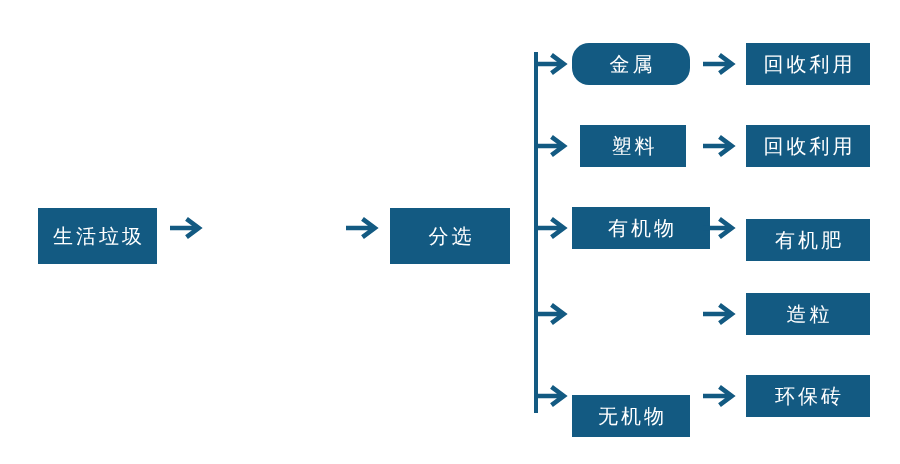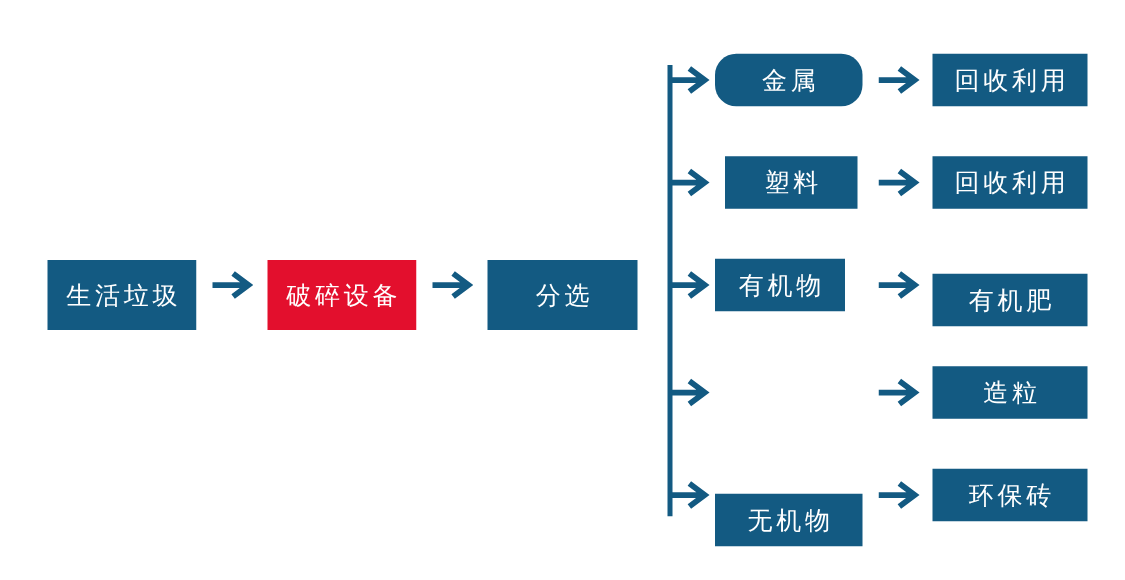--- a/index.html
+++ b/index.html
@@ -49,21 +49,20 @@
 <body>
 
 <div class="canvas">
 
   <div class="node blue main" style="left:38px; top:208px; width:119px;">生活垃圾</div>
 
   <svg class="arrow" style="left:169px; top:216px;" width="34" height="24" viewBox="0 0 34 24">
     <path d="M1 12 H27.5 M17.5 2.8 L29.8 12 L17.5 21.2"></path>
   </svg>
 
-  <div class="node red main" style="left:214px; top:208px; width:119px;">破碎设备</div>
 
   <svg class="arrow" style="left:345px; top:216px;" width="34" height="24" viewBox="0 0 34 24">
     <path d="M1 12 H27.5 M17.5 2.8 L29.8 12 L17.5 21.2"></path>
   </svg>
 
   <div class="node blue main" style="left:390px; top:208px; width:120px;">分选</div>
 
   <div class="vline" style="left:534px; top:52px; height:361px;"></div>
 
   <svg class="arrow" style="left:536px; top:52px;" width="32" height="24" viewBox="0 0 32 24">
@@ -80,21 +79,21 @@
   </svg>
   <div class="node blue branch" style="left:580px; top:125px; width:106px;">塑料</div>
   <svg class="arrow" style="left:702px; top:134px;" width="34" height="24" viewBox="0 0 34 24">
     <path d="M1 12 H27.5 M17.5 2.8 L29.8 12 L17.5 21.2"></path>
   </svg>
   <div class="node blue branch" style="left:746px; top:125px; width:124px;">回收利用</div>
 
   <svg class="arrow" style="left:536px; top:216px;" width="32" height="24" viewBox="0 0 32 24">
     <path d="M0 12 H25.5 M15.5 2.8 L27.8 12 L15.5 21.2"></path>
   </svg>
-  <div class="node blue branch" style="left:572px; top:207px; width:104px;font-family:Liberation Mono, monospace;">有机物</div>
+  <div class="node blue branch" style="left:572px; top:207px; width:138px;font-family:Liberation Mono, monospace;">有机物</div>
   <svg class="arrow" style="left:702px; top:216px;" width="34" height="24" viewBox="0 0 34 24">
     <path d="M1 12 H27.5 M17.5 2.8 L29.8 12 L17.5 21.2"></path>
   </svg>
   <div class="node blue branch" style="left:746px; top:219px; width:124px;">有机肥</div>
 
   <svg class="arrow" style="left:536px; top:302px;" width="32" height="24" viewBox="0 0 32 24">
     <path d="M0 12 H25.5 M15.5 2.8 L27.8 12 L15.5 21.2"></path>
   </svg>
   <svg class="arrow" style="left:702px; top:302px;" width="34" height="24" viewBox="0 0 34 24">
     <path d="M1 12 H27.5 M17.5 2.8 L29.8 12 L17.5 21.2"></path>

